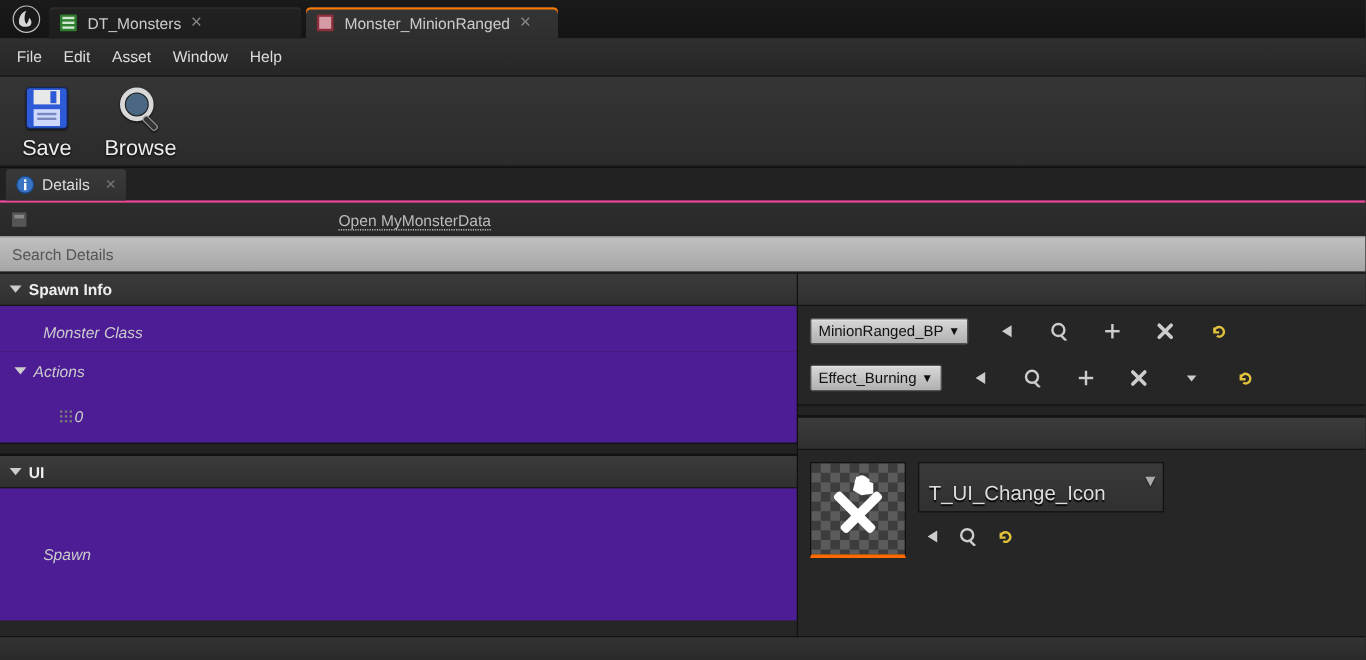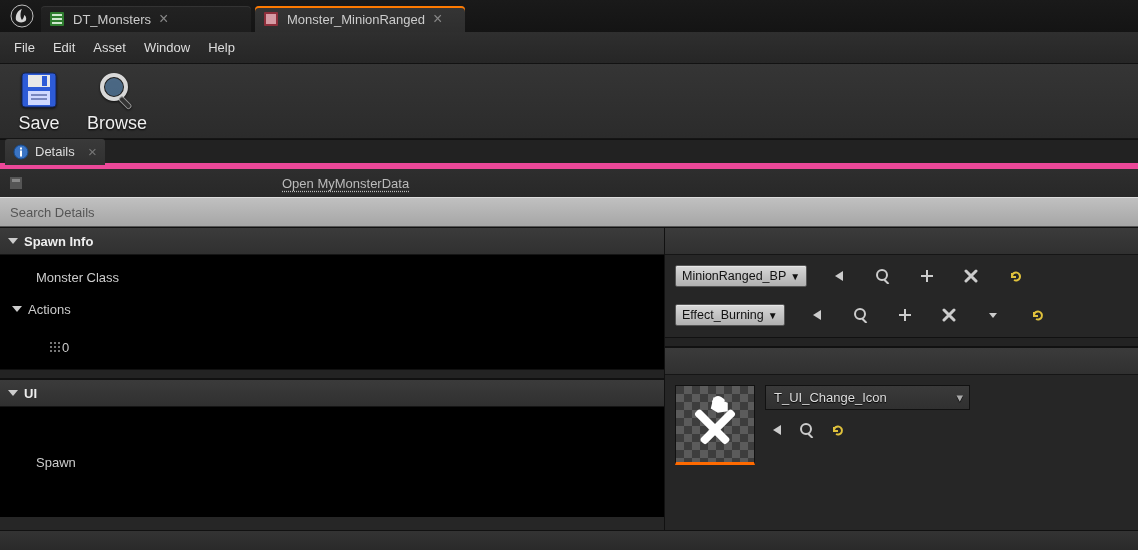--- a/index.html
+++ b/index.html
@@ -18,62 +18,62 @@
   .menubar { height:32px; background:linear-gradient(#2f2f2f,#262626); display:flex; align-items:center; gap:18px; padding:0 14px; color:#ddd; border-bottom:1px solid #121212;}
   .menubar span { cursor:default; }
 
   
   .toolbar { height:75px; background:linear-gradient(#353535,#2b2b2b); display:flex; align-items:center; gap:20px; padding:4px 10px; border-bottom:1px solid #151515;}
   .toolbtn { display:flex; flex-direction:column; align-items:center; justify-content:center; width:58px; gap:2px; color:#eee; text-shadow:0 1px 2px #000;}
   .toolbtn svg { filter: drop-shadow(0 1px 1px rgba(0,0,0,.7));}
   .toolbtn .lbl { font-size:18px; }
 
   
-  .panel-tabs { height:30px; background:#222; display:flex; align-items:center; padding-left:5px; border-top:1px solid #111; border-bottom:6px solid #ec4899; }
+  .panel-tabs { height:30px; background:#222; display:flex; align-items:center; padding-left:5px; border-top:1px solid #111; border-bottom:2px solid #ec4899; }
   .panel-tab { background:linear-gradient(#3a3a3a,#303030); border-radius:3px 3px 0 0; height:26px; display:flex; align-items:center; padding:0 30px 0 8px; gap:6px; position:relative; color:#ddd;}
   .panel-tab .close { position:absolute; right:8px; color:#777; font-size:15px; }
 
   
   .classrow { height:28px; background:linear-gradient(#2e2e2e,#282828); display:flex; align-items:center; padding-left:8px; gap:258px;}
   .classrow .link { color:#bbb; text-decoration: underline dotted; text-underline-offset:3px; }
 
   
   .searchbar { height:30px; background:linear-gradient(#c0c0c0,#a6a6a6); display:flex; align-items:center; padding:0 10px; color:#555; border-top:1px solid #ddd; border-bottom:1px solid #555;}
 
   
   .bodyarea { display:flex; height: calc(550px - 32px - 32px - 75px - 30px - 28px - 30px - 20px); background:#262626; }
   .colL { width:664px; display:flex; flex-direction:column; }
   .colR { flex:1; border-left:1px solid #111; display:flex; flex-direction:column; }
 
   .category { background:linear-gradient(#3b3b3b,#303030); height:28px; display:flex; align-items:center; padding-left:8px; font-weight:700; color:#eee; border-top:1px solid #111; border-bottom:1px solid #151515; gap:6px;}
   .caret { display:inline-block; width:0;height:0; border-left:5px solid transparent; border-right:5px solid transparent; border-top:6px solid #ccc; }
 
   .proprow { display:flex; align-items:center; padding:6px 10px; height:32px; }
-  .proprow.L { background:#000000; }
+  .proprow.L { background:#4c1d95;font-style:italic; }
   .proplabel { color:#ccc; }
   .indent1 { padding-left:26px; }
   .indent2 { padding-left:40px; display:flex; align-items:center; gap:10px; }
   .grip { display:inline-flex; flex-direction:column; gap:2px;}
   .grip i{ display:block; width:2px; height:2px; background:#777; box-shadow: 4px 0 #777, 8px 0 #777; }
 
   .rrow { display:flex; align-items:center; gap:20px; padding:4px 10px; height:32px;}
   .rrow.h38 { height:38px; padding-top:8px; }
   .asset-btn { background:linear-gradient(#d8d8d8,#b0b0b0); color:#111; border:1px solid #555; border-radius:2px; padding:3px 6px; display:flex; align-items:center; gap:4px; font-size:12.5px; box-shadow:inset 0 1px 0 rgba(255,255,255,.4);}
   .asset-btn .dd { font-size:10px;}
   .ibtn { width:24px; height:24px; display:flex; align-items:center; justify-content:center; color:#d6d6d6; cursor:pointer;}
   .ibtn.yellow { color:#e0c23c;}
   .txt { color:#cfcfcf;}
 
   
   .uiblock { display:flex; gap:10px; padding:10px; }
   .checker { width:80px; height:80px; background:
     repeating-conic-gradient(#5b5b5b 0% 25%, #3d3d3d 0% 50%) 0 0/16px 16px;
     border:1px solid #111; position:relative; border-bottom:3px solid #ff6a00; display:flex; align-items:center; justify-content:center;}
   .uiblock .rightcol { display:flex; flex-direction:column; gap:8px; }
-  .asset-select { background:linear-gradient(#3a3a3a,#303030); border:1px solid #111; color:#ddd; width:205px; padding:4px 20px 4px 8px; position:relative; font-size:13px; text-shadow:0 1px 1px #000;}
+  .asset-select { background:linear-gradient(#3a3a3a,#303030); border:1px solid #111; color:#ddd; width:205px; padding:16px 20px 4px 8px; position:relative; font-size:17px; text-shadow:0 1px 1px #000;}
   .asset-select::after{ content:"▾"; position:absolute; right:6px; top:4px; color:#aaa;}
 
   .hrDiv { height:10px; background:#232323; border-top:1px solid #111; border-bottom:1px solid #111;}
 
   
   .bottomstrip { height:20px; background: linear-gradient(#333,#2a2a2a); border-top:1px solid #111; }
 
   svg { display:block; }
 </style>
 </head>

